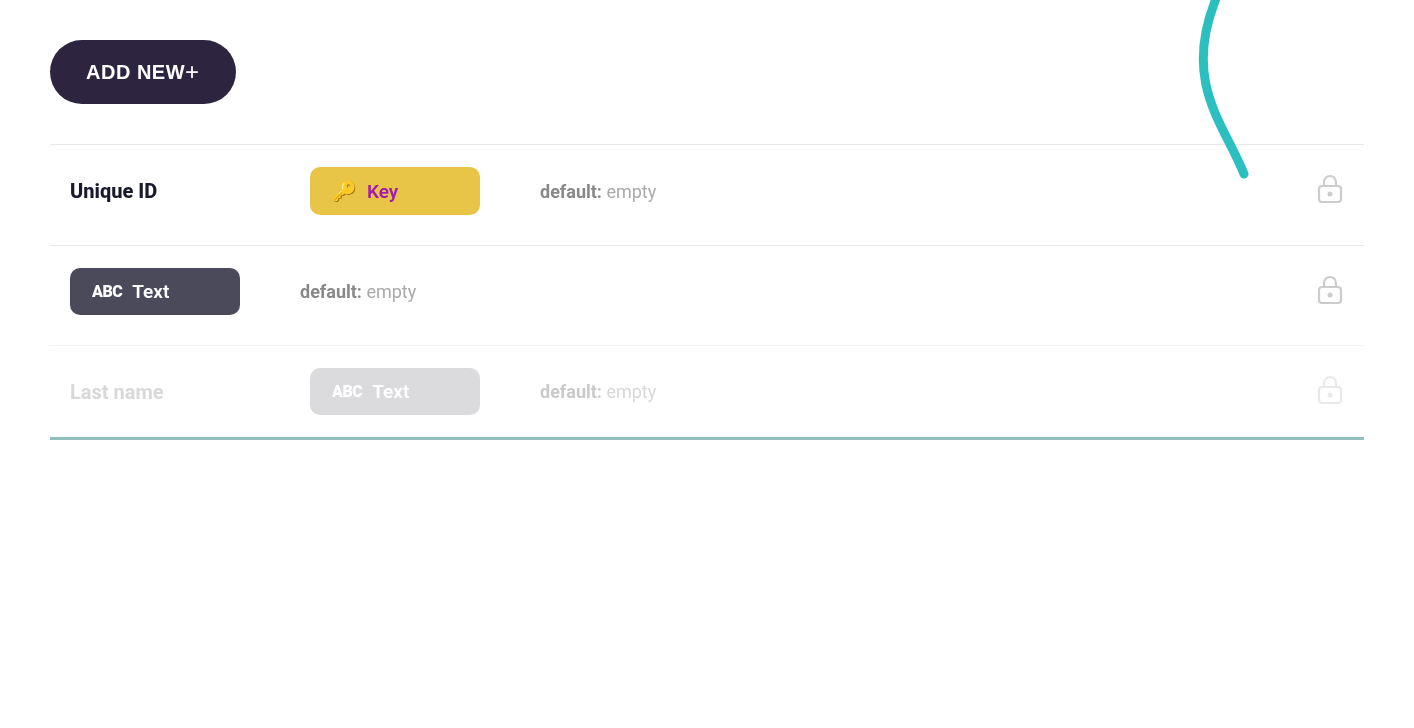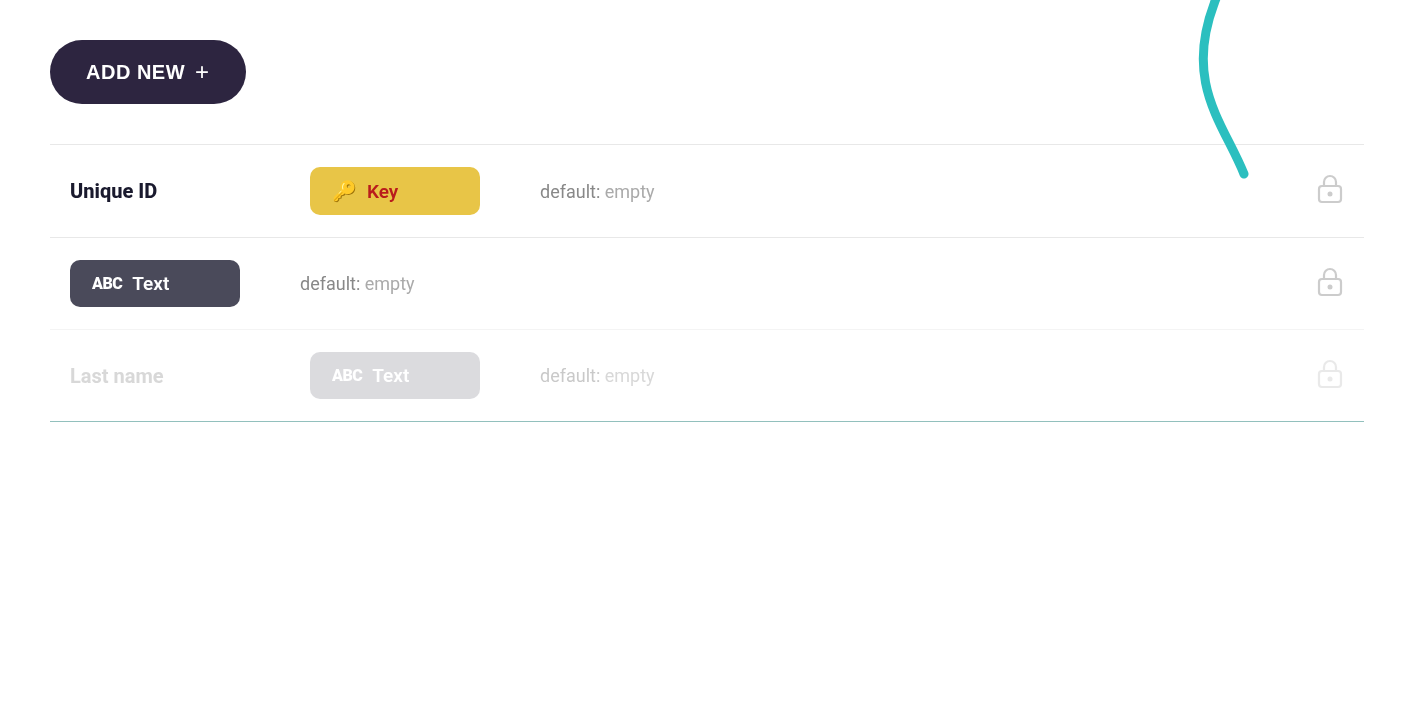--- a/index.html
+++ b/index.html
@@ -33,48 +33,48 @@
       background: #2d2540;
       color: #ffffff;
       border: none;
       border-radius: 50px;
       padding: 18px 36px;
       font-size: 20px;
       font-weight: 800;
       cursor: pointer;
       display: flex;
       align-items: center;
-      gap: 10px;
+      gap: 0;
       letter-spacing: 0.5px;
     }
 
     .plus-icon {
       font-size: 24px;
       font-weight: 300;
     }
 
     .fields-container {
       display: flex;
       flex-direction: column;
-      gap: 0;
+      gap: 8px;
       position: relative;
     }
 
     .field-row {
       display: flex;
       align-items: center;
       padding: 22px 20px;
       background: #ffffff;
       border-top: 1px solid #e8e8e8;
       gap: 40px;
       position: relative;
     }
 
     .field-row:last-child {
-      border-bottom: 1px solid #0f766e;
+      border-bottom: 3px solid #0f766e;
     }
 
     .field-row.faded {
       opacity: 0.45;
     }
 
     .field-name {
       font-size: 20px;
       font-weight: 800;
       color: #1a1a2e;
@@ -107,21 +107,21 @@
       background: #b0b0b8;
     }
 
     .type-badge-label {
       font-size: 19px;
       font-weight: 600;
       color: #ffffff;
     }
 
     .type-badge.key-type .type-badge-label {
-      color: #b91c1c;
+      color: #a21caf;
       text-align: right;
     }
 
     .key-emoji {
       font-size: 20px;
     }
 
     .abc-text {
       font-size: 16px;
       font-weight: 900;
@@ -131,21 +131,21 @@
 
     .default-info {
       font-size: 18px;
       color: #aaaaaa;
       margin-left: 20px;
       flex: 1;
     }
 
     .default-info .default-label {
       color: #888888;
-      font-weight: 400;
+      font-weight: 700;
       text-align: right;
     }
 
     .lock-icon {
       margin-left: auto;
       color: #c8c8c8;
       font-size: 26px;
     }
 
     .fields-wrapper {

